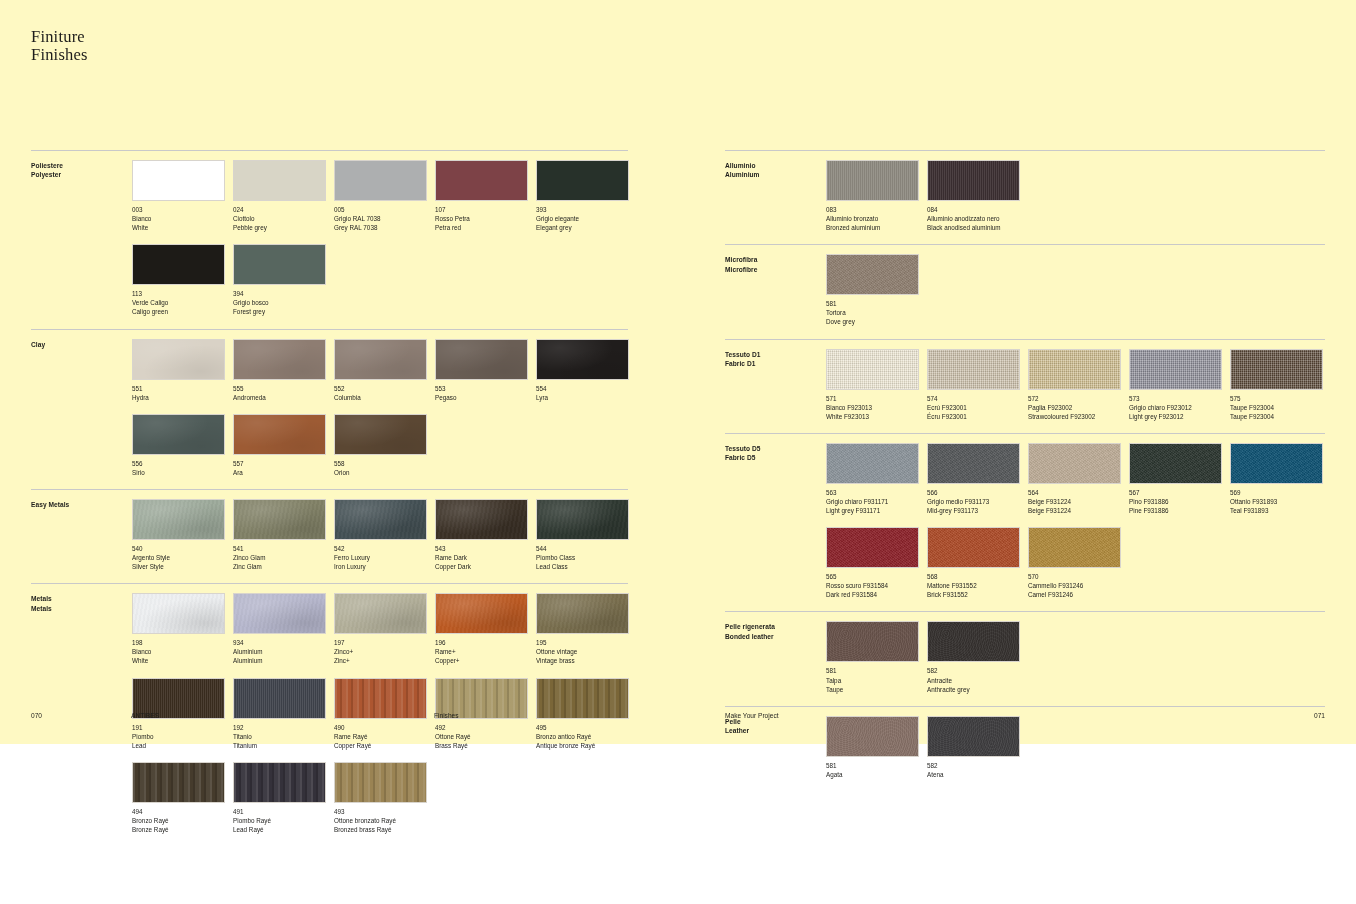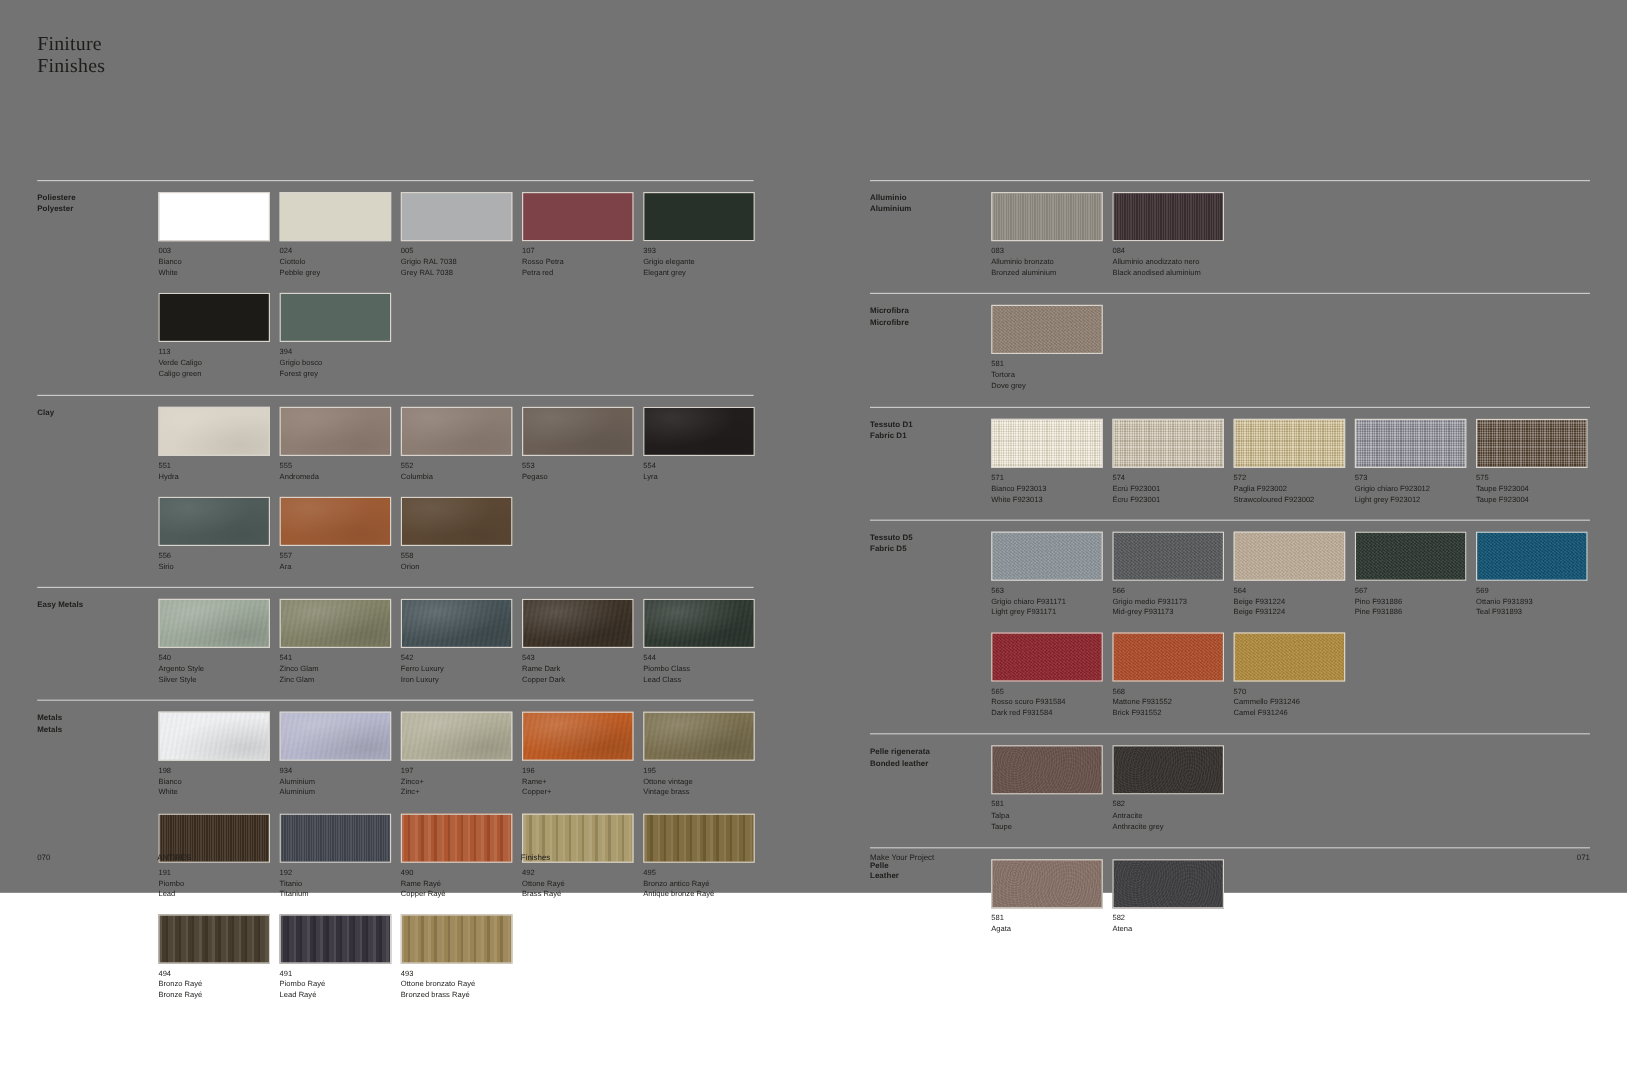--- a/index.html
+++ b/index.html
@@ -8,21 +8,21 @@
     margin: 0; padding: 0;
     width: 1356px; height: 904px;
     background: #ffffff;
     font-family: "Liberation Sans", sans-serif;
     color: #1a1a1a;
     overflow: hidden;
   }
   .page {
     position: relative;
     width: 1356px; height: 744px;
-    background: #737373;
+    background: #fef9c3;
   }
 
   
   .title-block {
     position: absolute;
     left: 31px; top: 28px;
     font-family: "Liberation Serif", serif;
     font-size: 16.5px;
     line-height: 17.5px;
     color: #1d1d1b;

